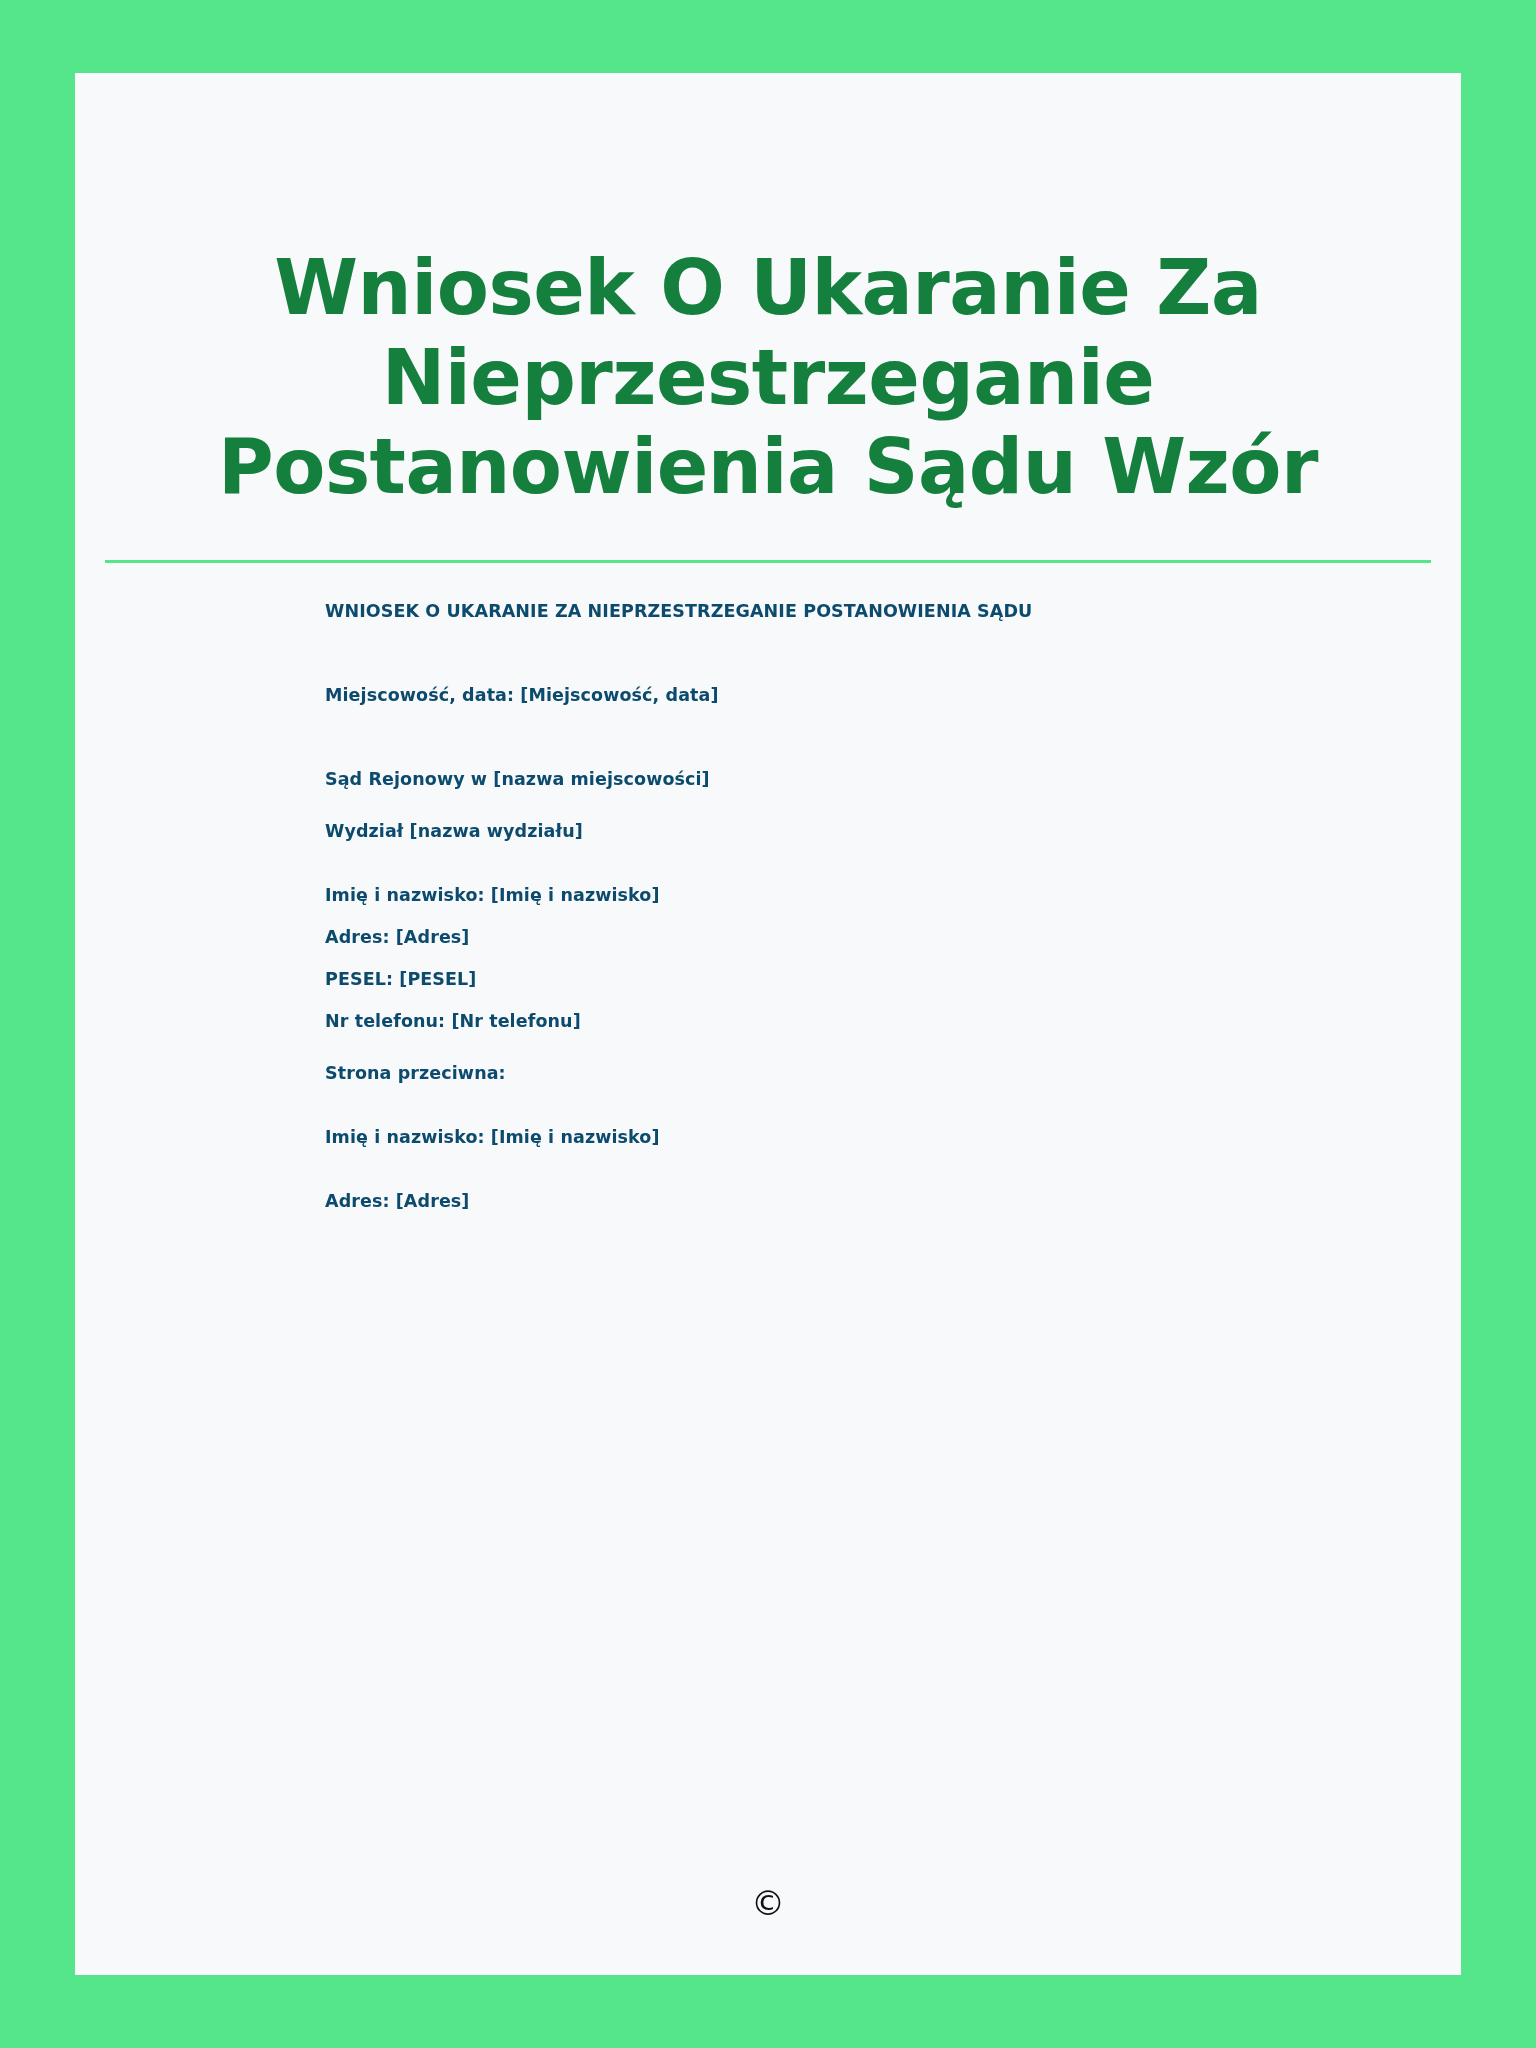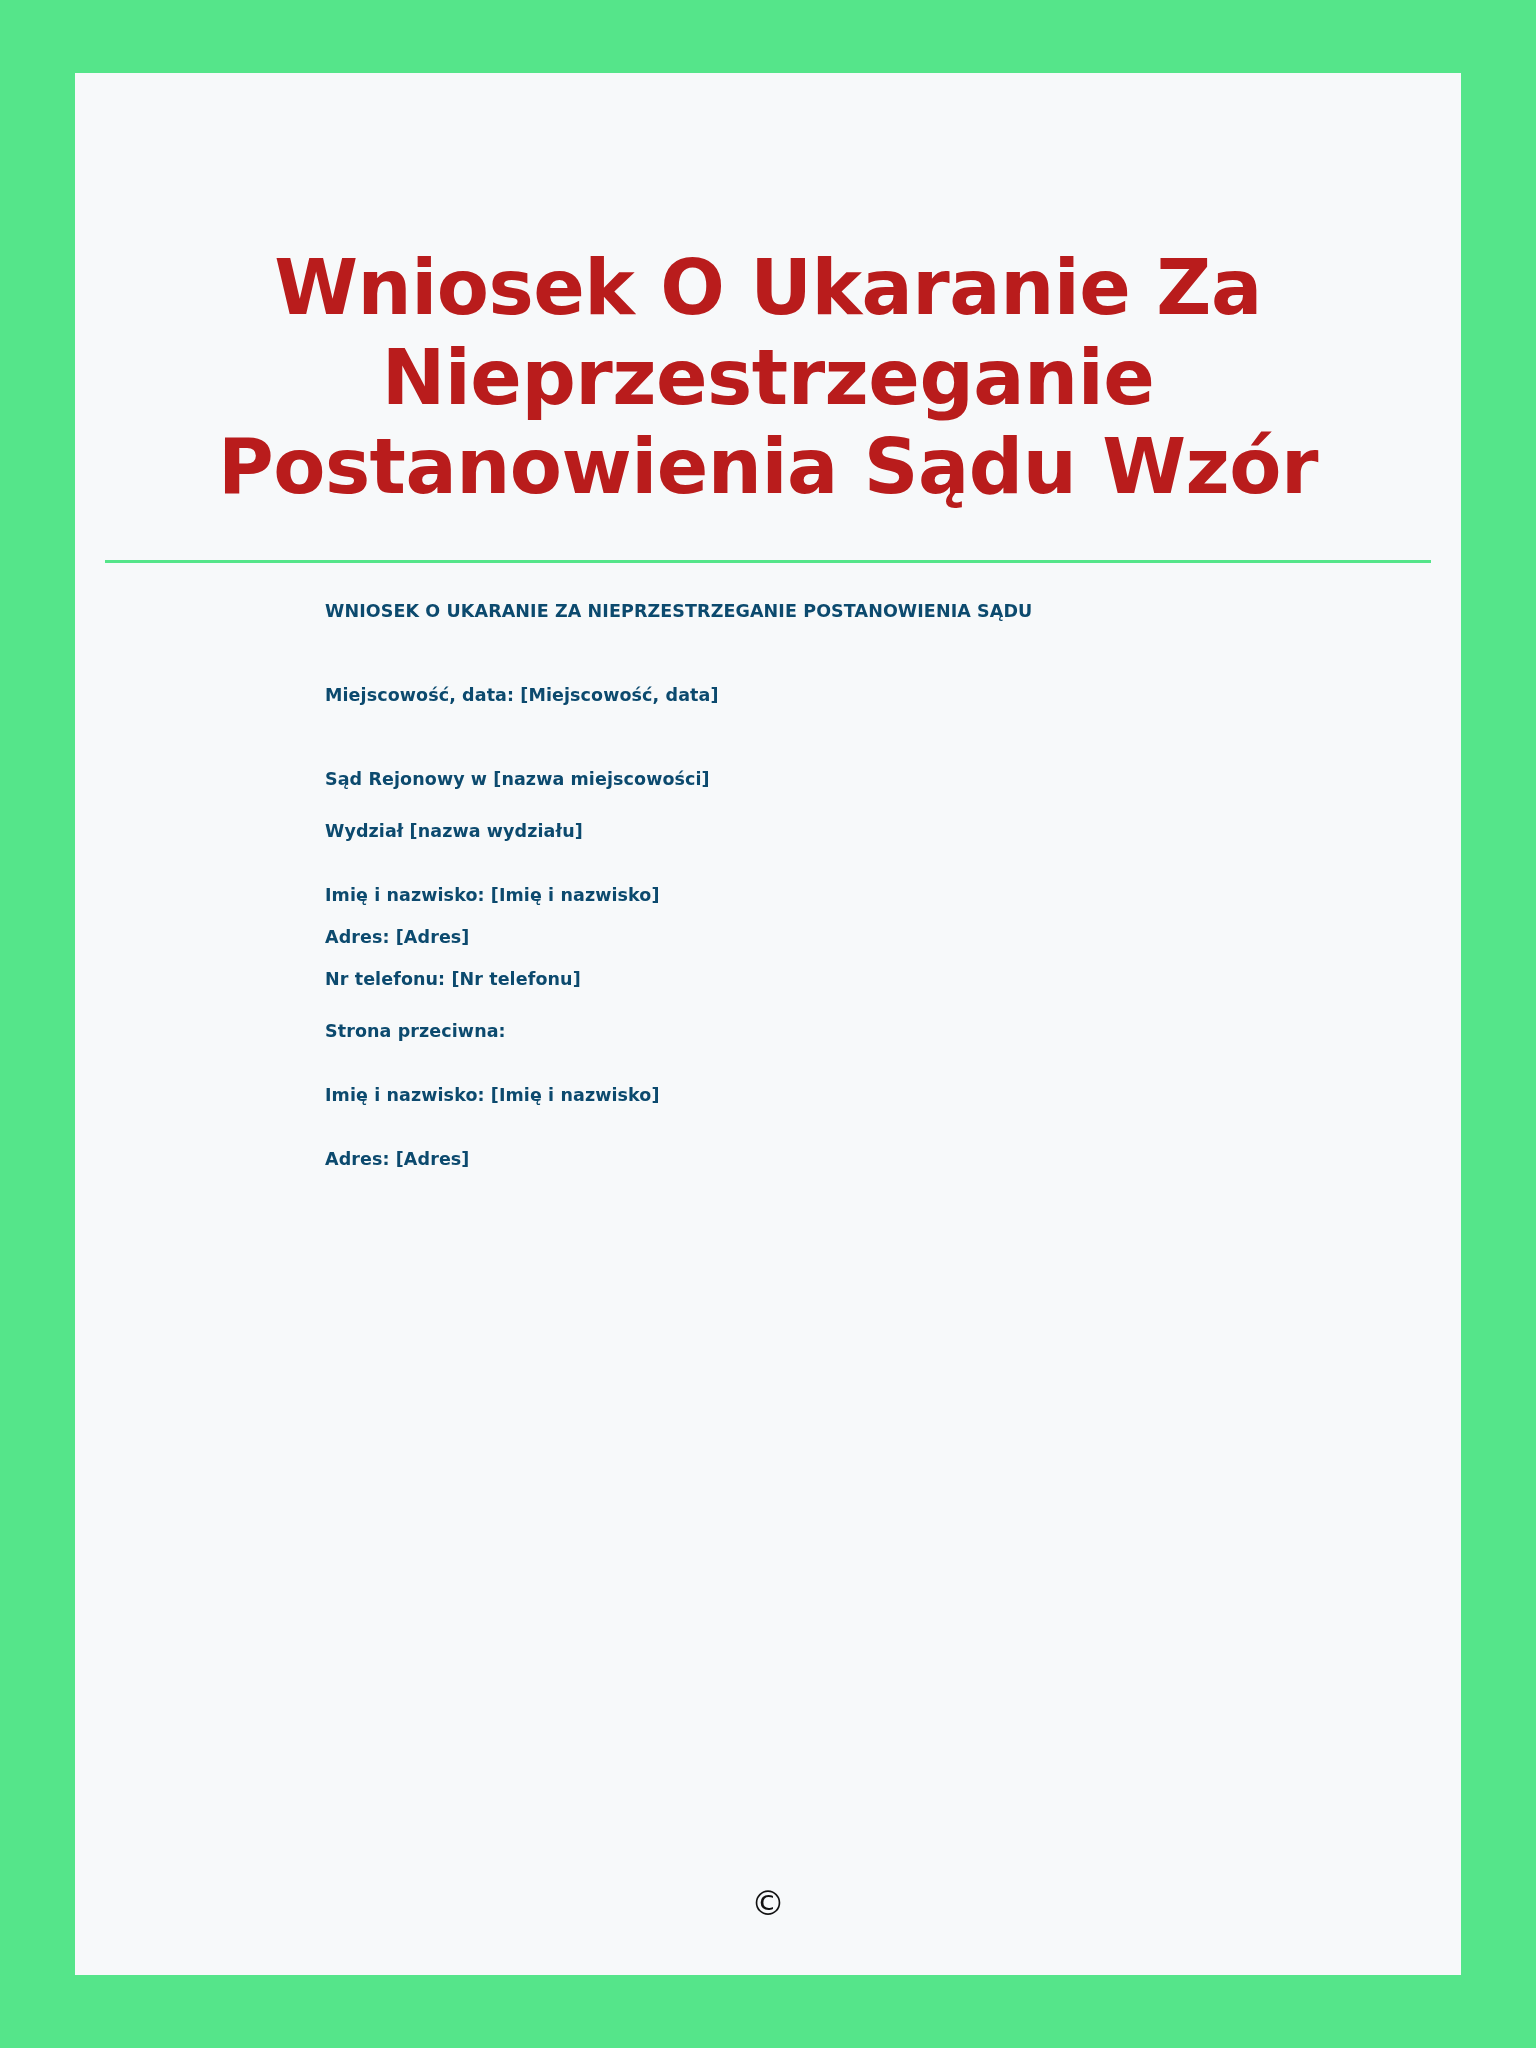--- a/index.html
+++ b/index.html
@@ -21,21 +21,21 @@
     height: 1902px;
     background: #f7f9fa;
     box-sizing: border-box;
   }
   .title {
     margin: 0;
     padding: 170px 60px 0 60px;
     font-size: 76px;
     line-height: 1.18;
     font-weight: bold;
-    color: #b91c1c;
+    color: #15803d;
     text-align: center;
     letter-spacing: -0.5px;
   }
   .divider {
     margin: 48px 30px 0 30px;
     height: 3px;
     background: #55e58a;
   }
   .body-content {
     padding: 38px 0 0 0;
@@ -80,20 +80,21 @@
 
     <p class="line gap-xl">Sąd Rejonowy w [nazwa miejscowości]</p>
 
     <p class="line gap-lg">Wydział [nazwa wydziału]</p>
 
 
     <p class="line gap-md">Imię i nazwisko: [Imię i nazwisko]</p>
 
     <p class="line gap-sm">Adres: [Adres]</p>
 
+    <p class="line gap-sm">PESEL: [PESEL]</p>
 
     <p class="line gap-sm">Nr telefonu: [Nr telefonu]</p>
 
     <p class="line gap-lg">Strona przeciwna:</p>
 
     <p class="line gap-md">Imię i nazwisko: [Imię i nazwisko]</p>
 
     <p class="line gap-md">Adres: [Adres]</p>
 
 

